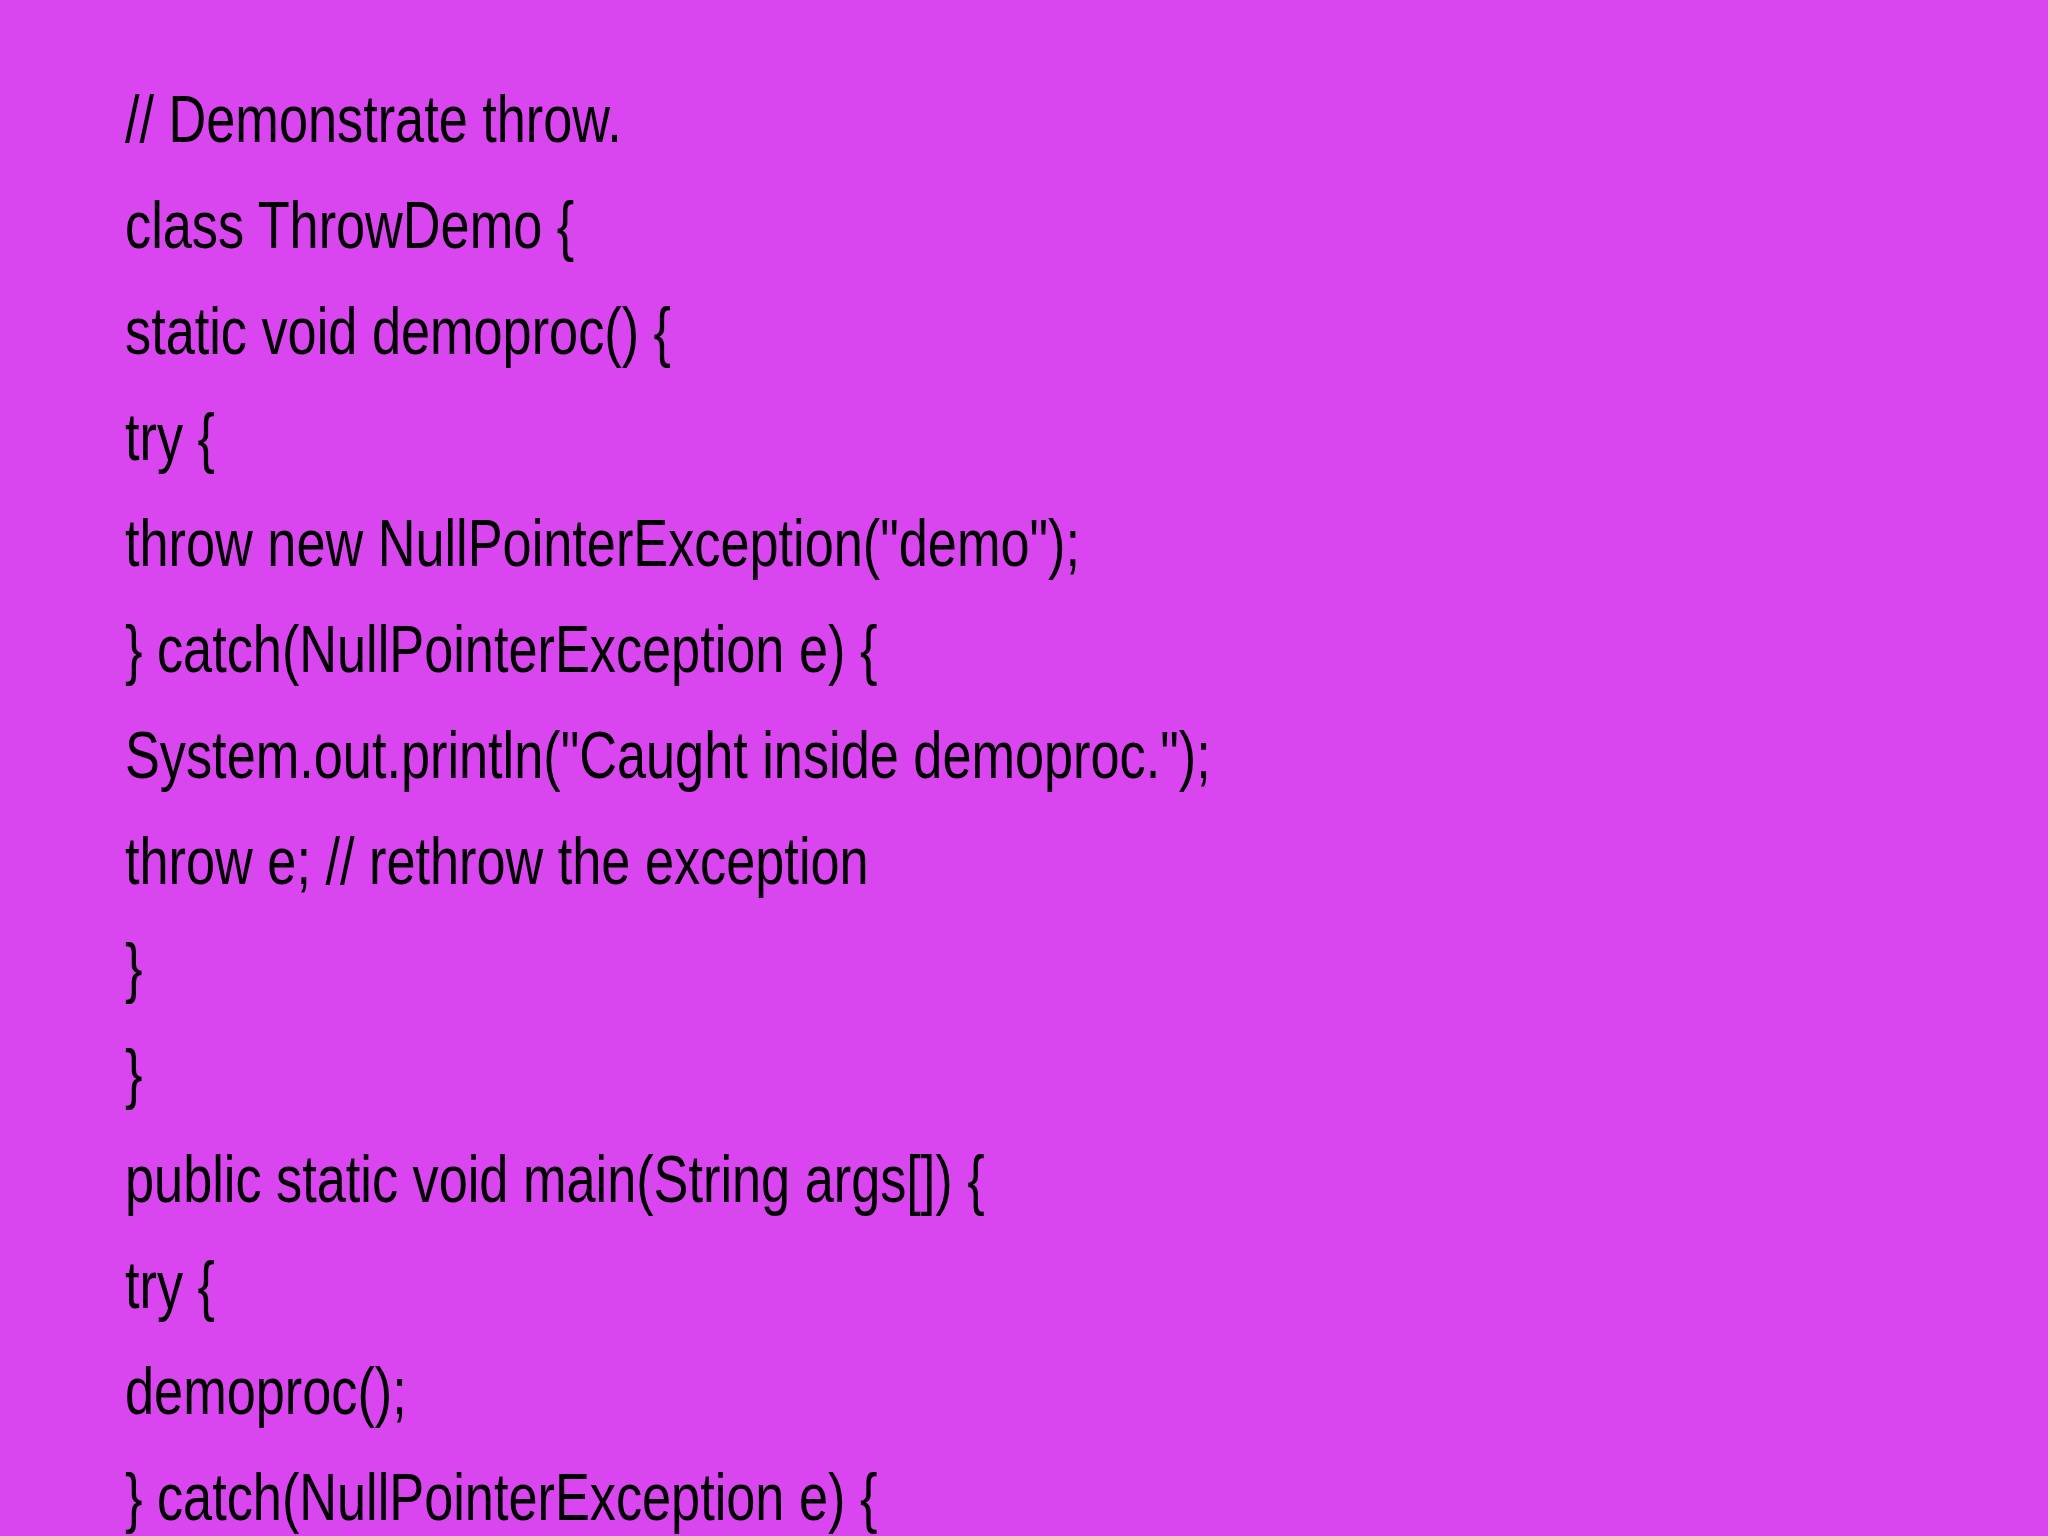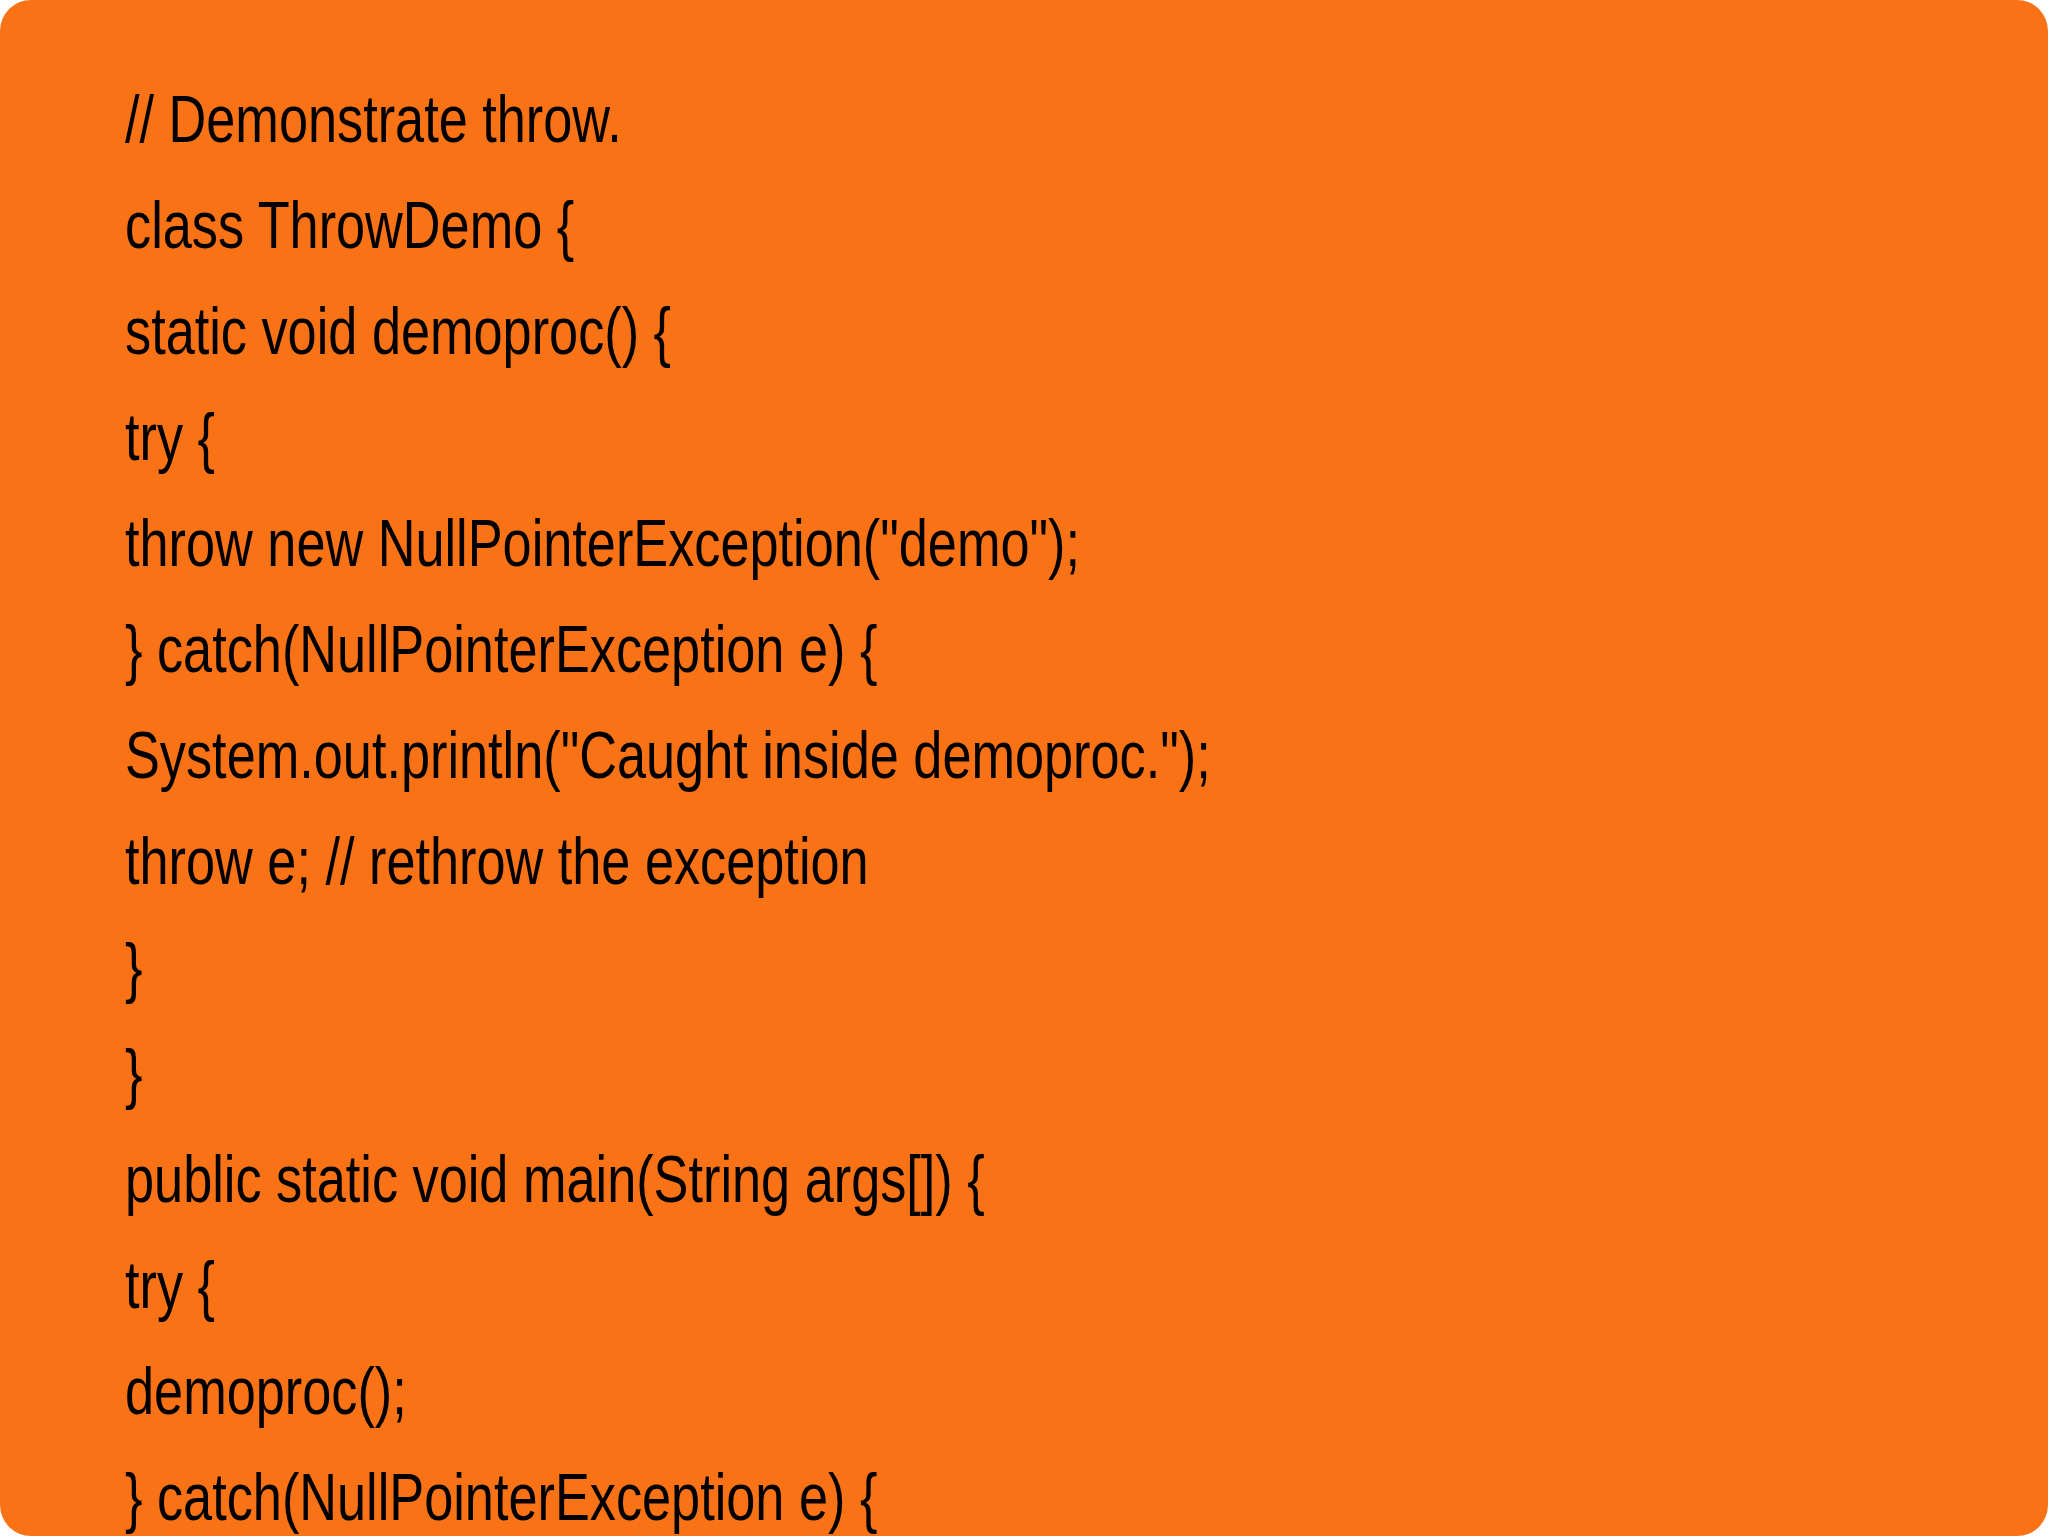--- a/index.html
+++ b/index.html
@@ -11,22 +11,21 @@
     height: 1536px;
     background: #ffffff;
     font-family: "Liberation Sans", sans-serif;
     color: #000000;
     overflow: hidden;
   }
   .sheet {
     position: relative;
     width: 2048px;
     height: 1536px;
-    background: #f97316;
-    border-radius: 31px;
+    background: #d946ef;
   }
   
   .text-col {
     position: absolute;
     left: 125px;
     top: 48px;
     transform: scaleX(0.78);
     transform-origin: 0 0;
     white-space: pre;
   }

